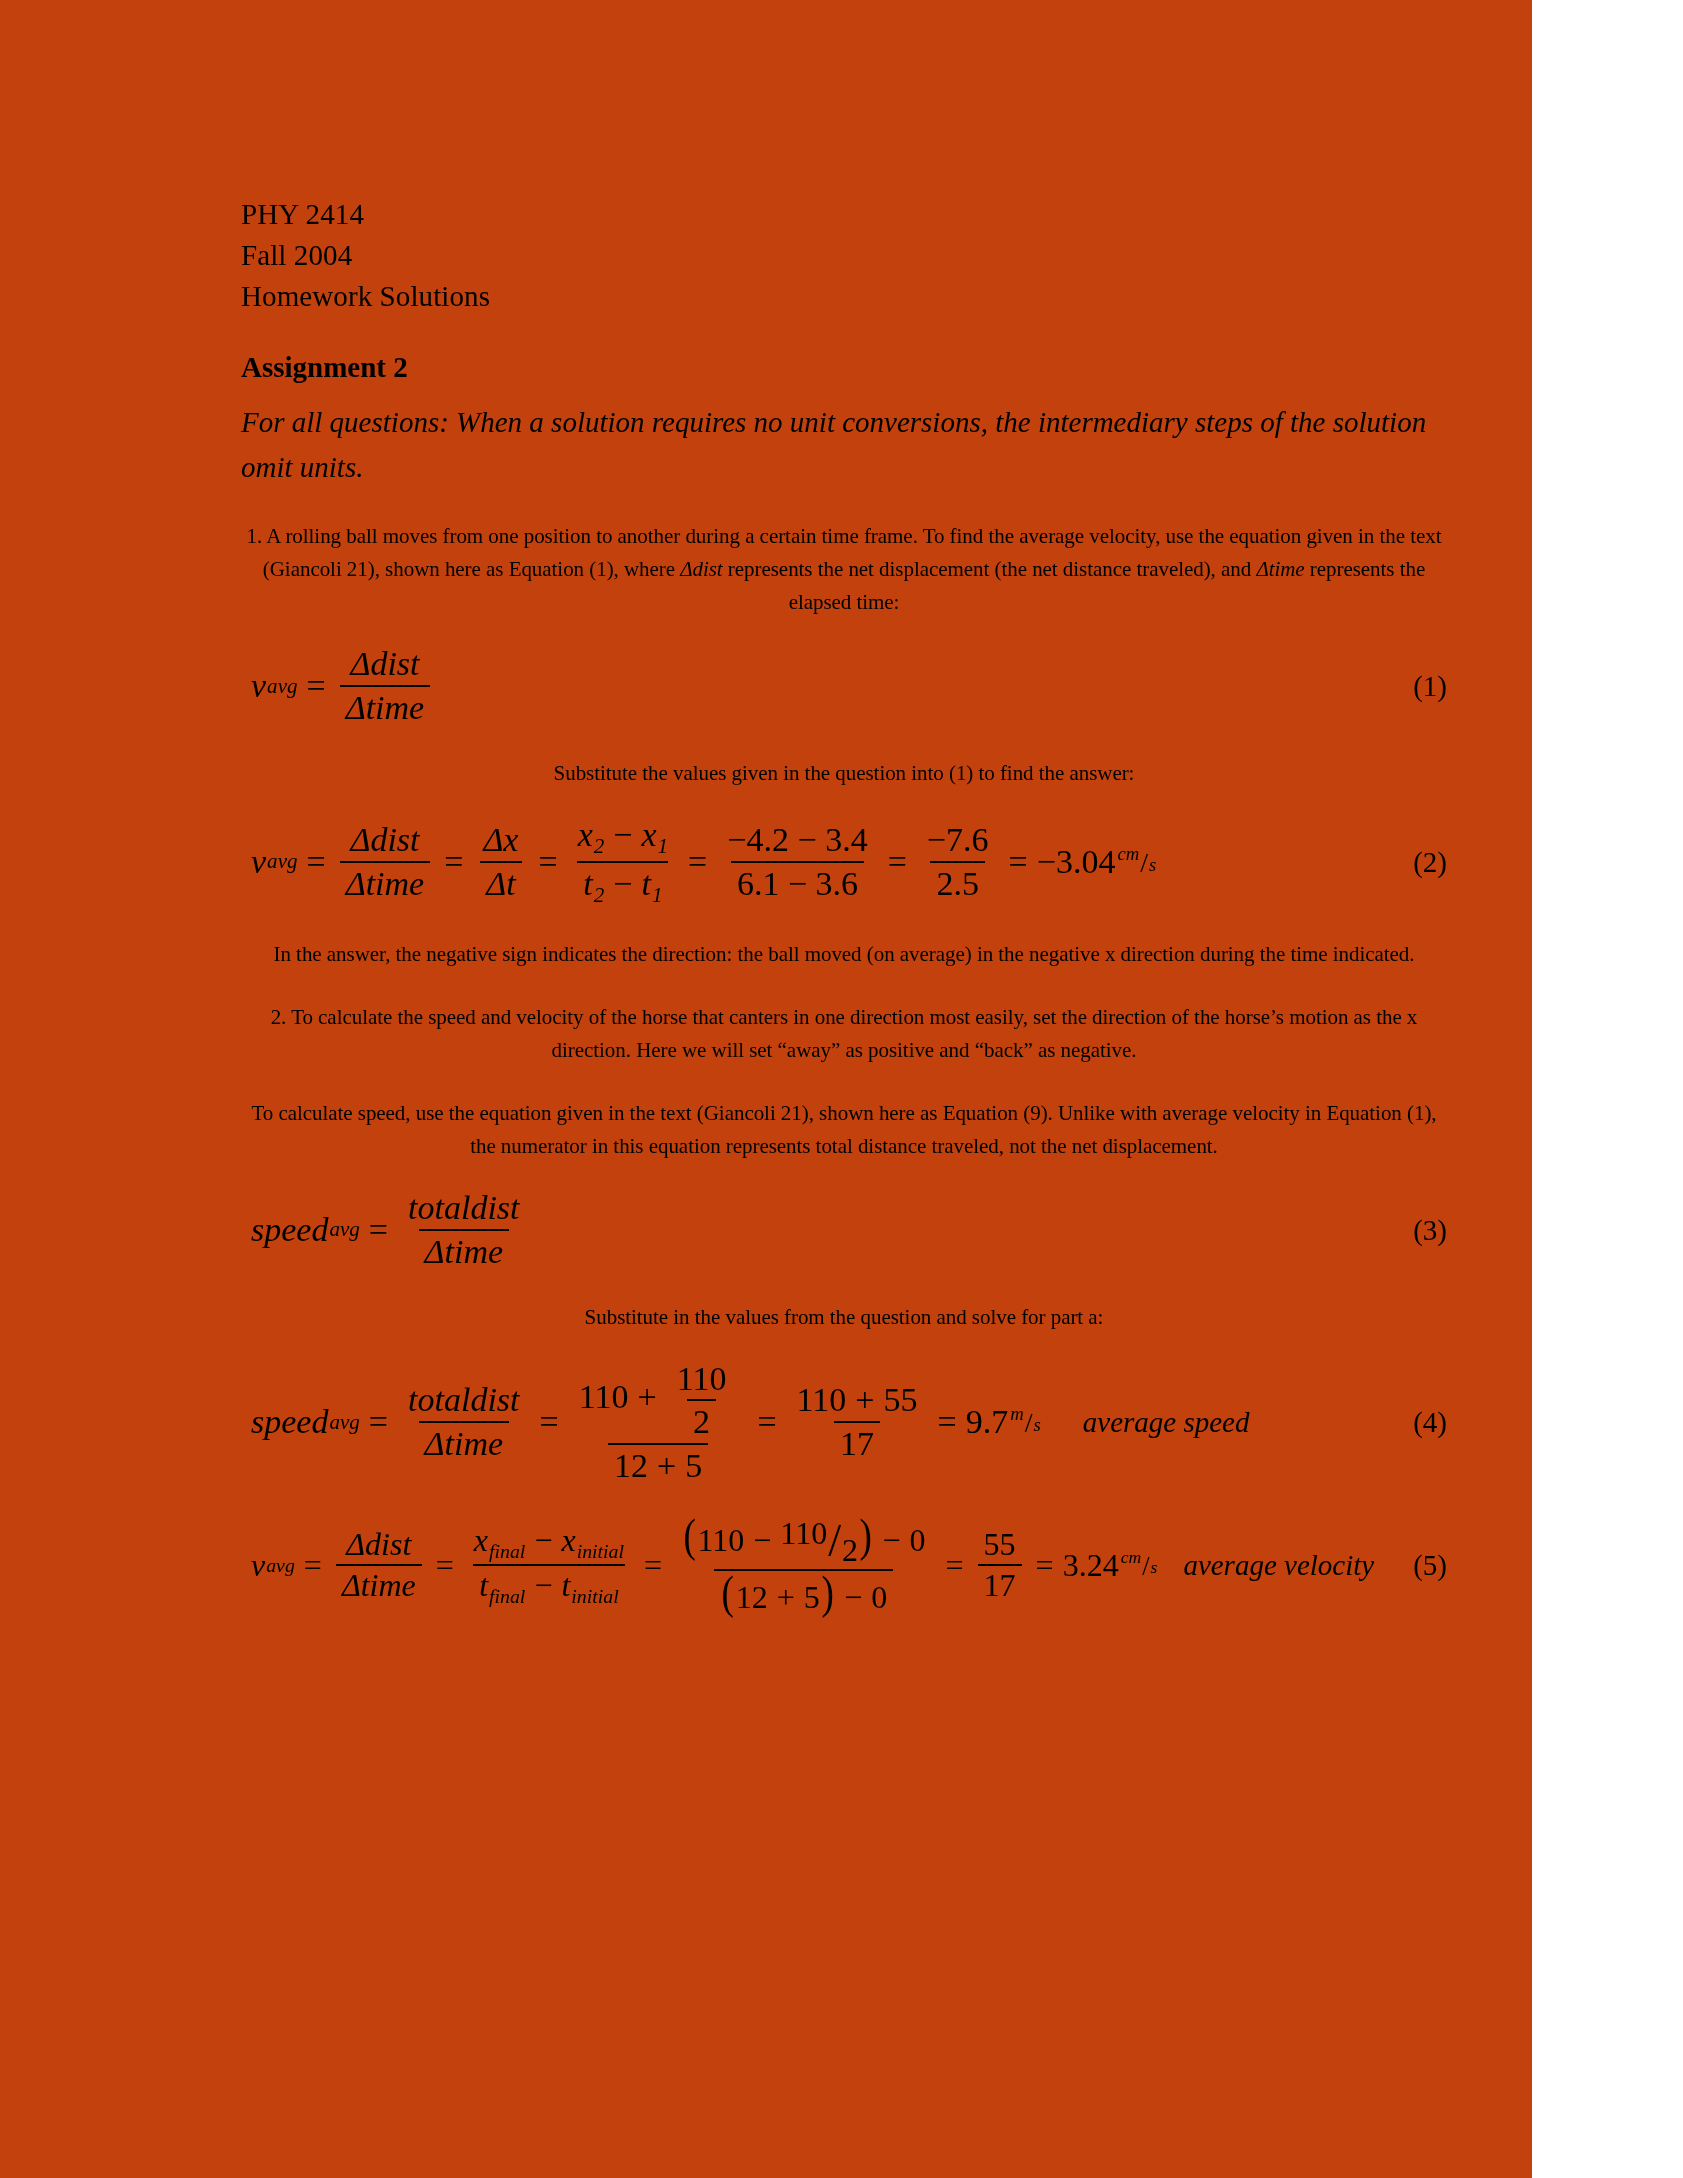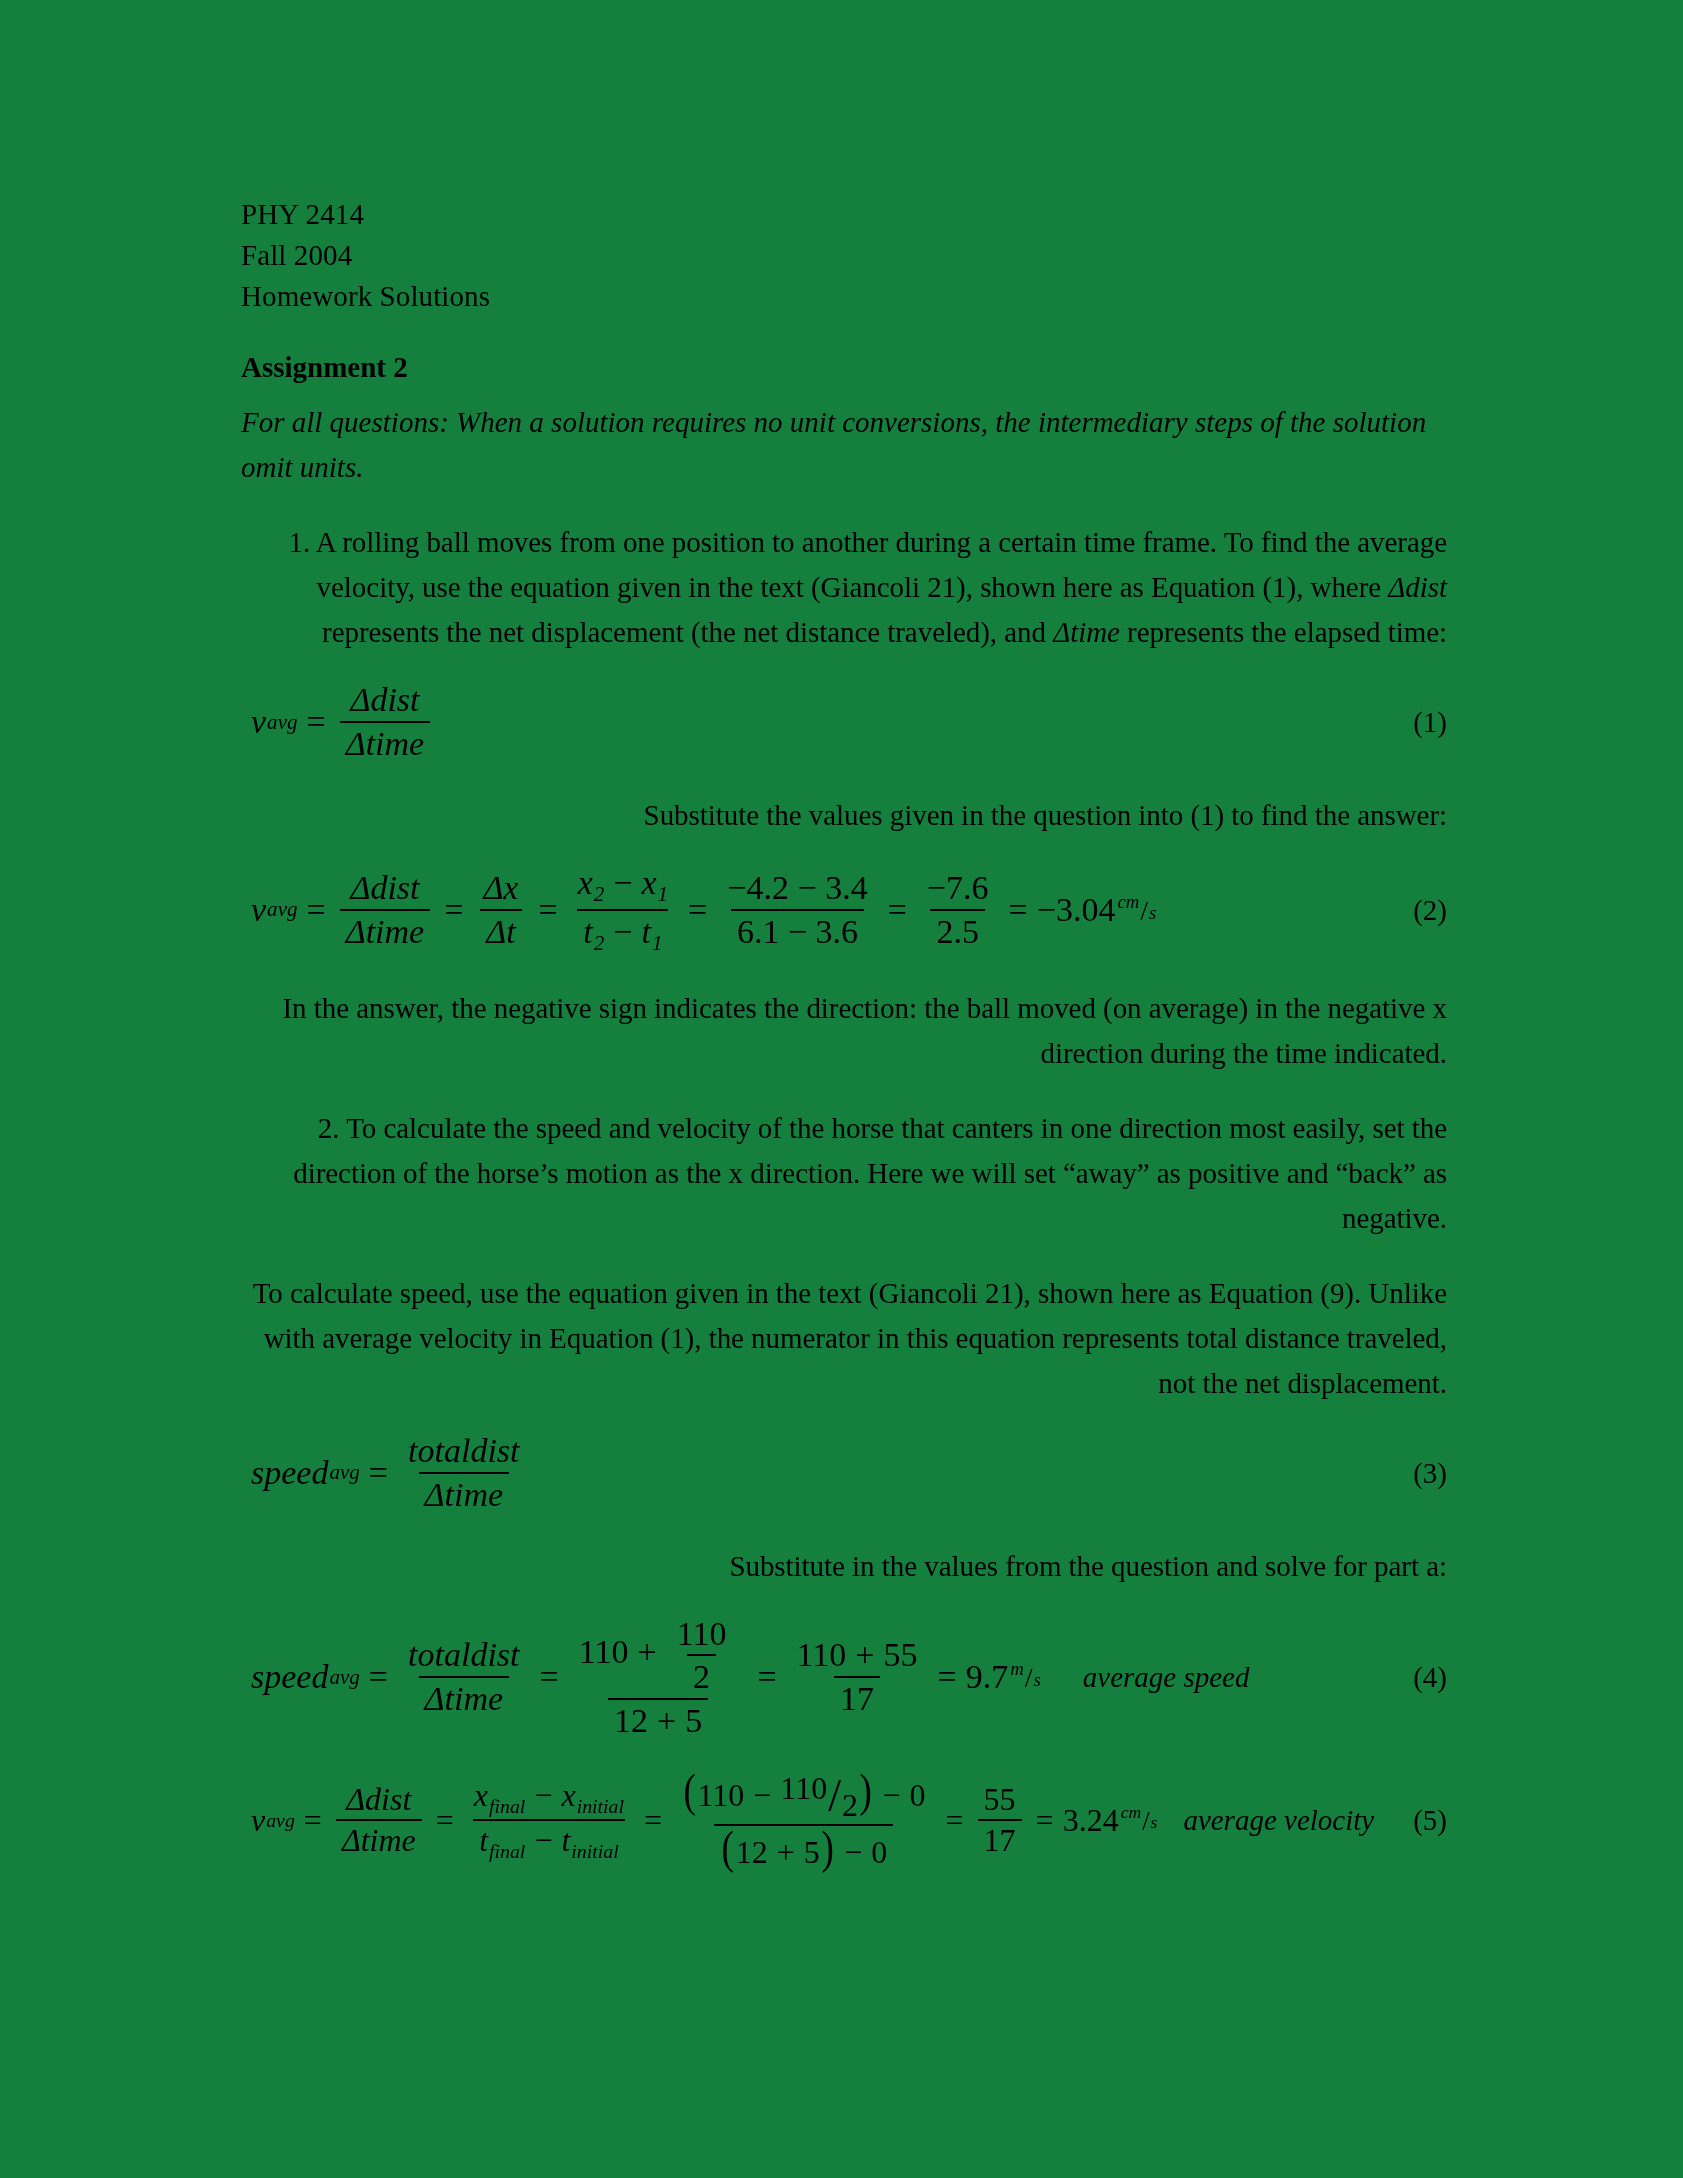--- a/index.html
+++ b/index.html
@@ -11,47 +11,47 @@
     width: 1683px;
     height: 2178px;
     font-family: "Liberation Serif", "DejaVu Serif", serif;
     color: #000000;
     position: relative;
     overflow: hidden;
   }
   .page {
     position: absolute;
     left: 0; top: 0;
-    width: 1683px;
+    width: 1532px;
     height: 2178px;
-    background: #15803d;
+    background: #c2410c;
     text-decoration: underline;
   }
   .content {
     position: absolute;
     left: 241px;
     top: 194px;
     width: 1206px;
   }
   .hdr-line {
     font-size: 29px;
     line-height: 41px;
     letter-spacing: 0.1px;
   }
   .heading {
     font-size: 29px;
     font-weight: bold;
     margin-top: 32px;
     line-height: 36px;
   }
   p.body-text {
-    font-size: 29px;
-    line-height: 45px;
+    font-size: 21px;
+    line-height: 33px;
     margin: 30px 0 0 0;
-    text-align: right;
+    text-align: center;
     letter-spacing: -0.05px;
   }
   p.intro-italic {
     font-style: italic;
     font-size: 29px;
     line-height: 45px;
     margin: 15px 0 0 0;
   }
   .it { font-style: italic; }
 

